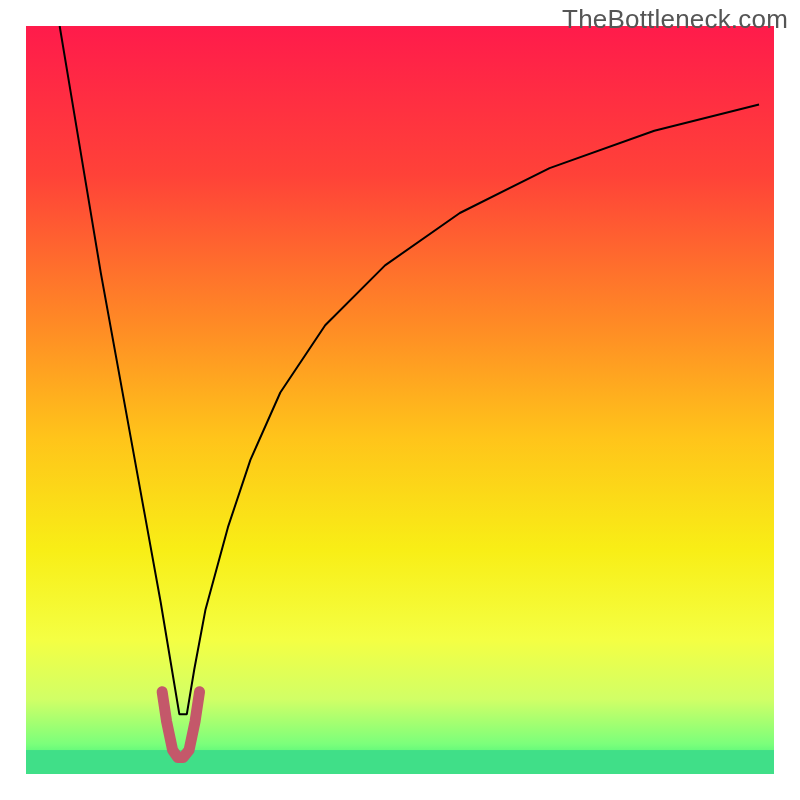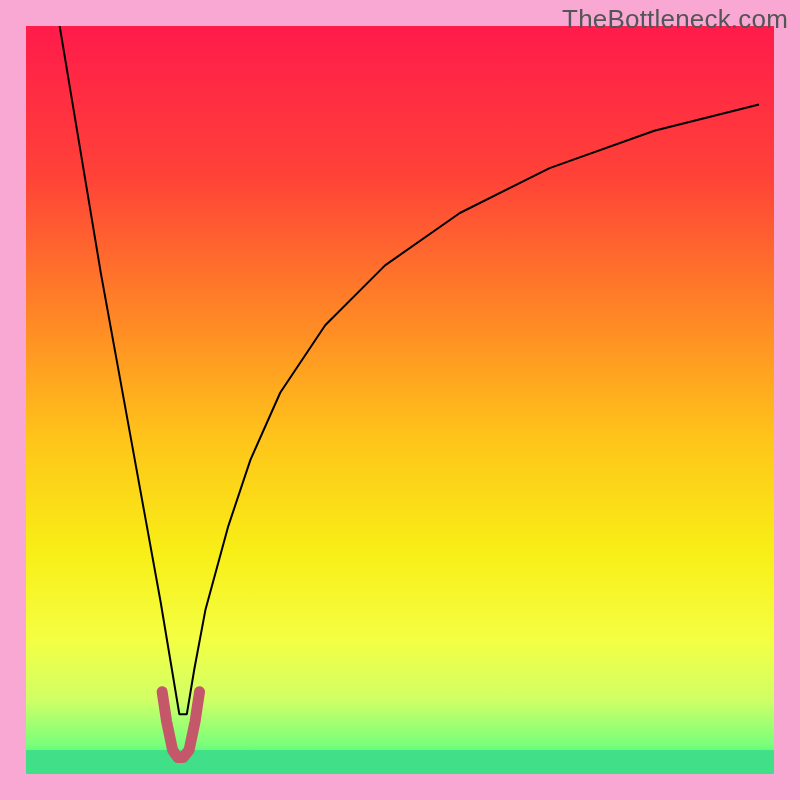--- a/index.html
+++ b/index.html
@@ -7,21 +7,21 @@
     padding: 0;
     width: 800px;
     height: 800px;
     overflow: hidden;
     background: #000;
     font-family: Arial, Helvetica, sans-serif;
   }
   .frame {
     position: absolute;
     inset: 0;
-    background: #f9a8d4;
+    background: #ffffff;
   }
   .plot {
     position: absolute;
     background: #fff;
   }
   .watermark {
     position: absolute;
     top: 4px;
     right: 12px;
     color: #555;

